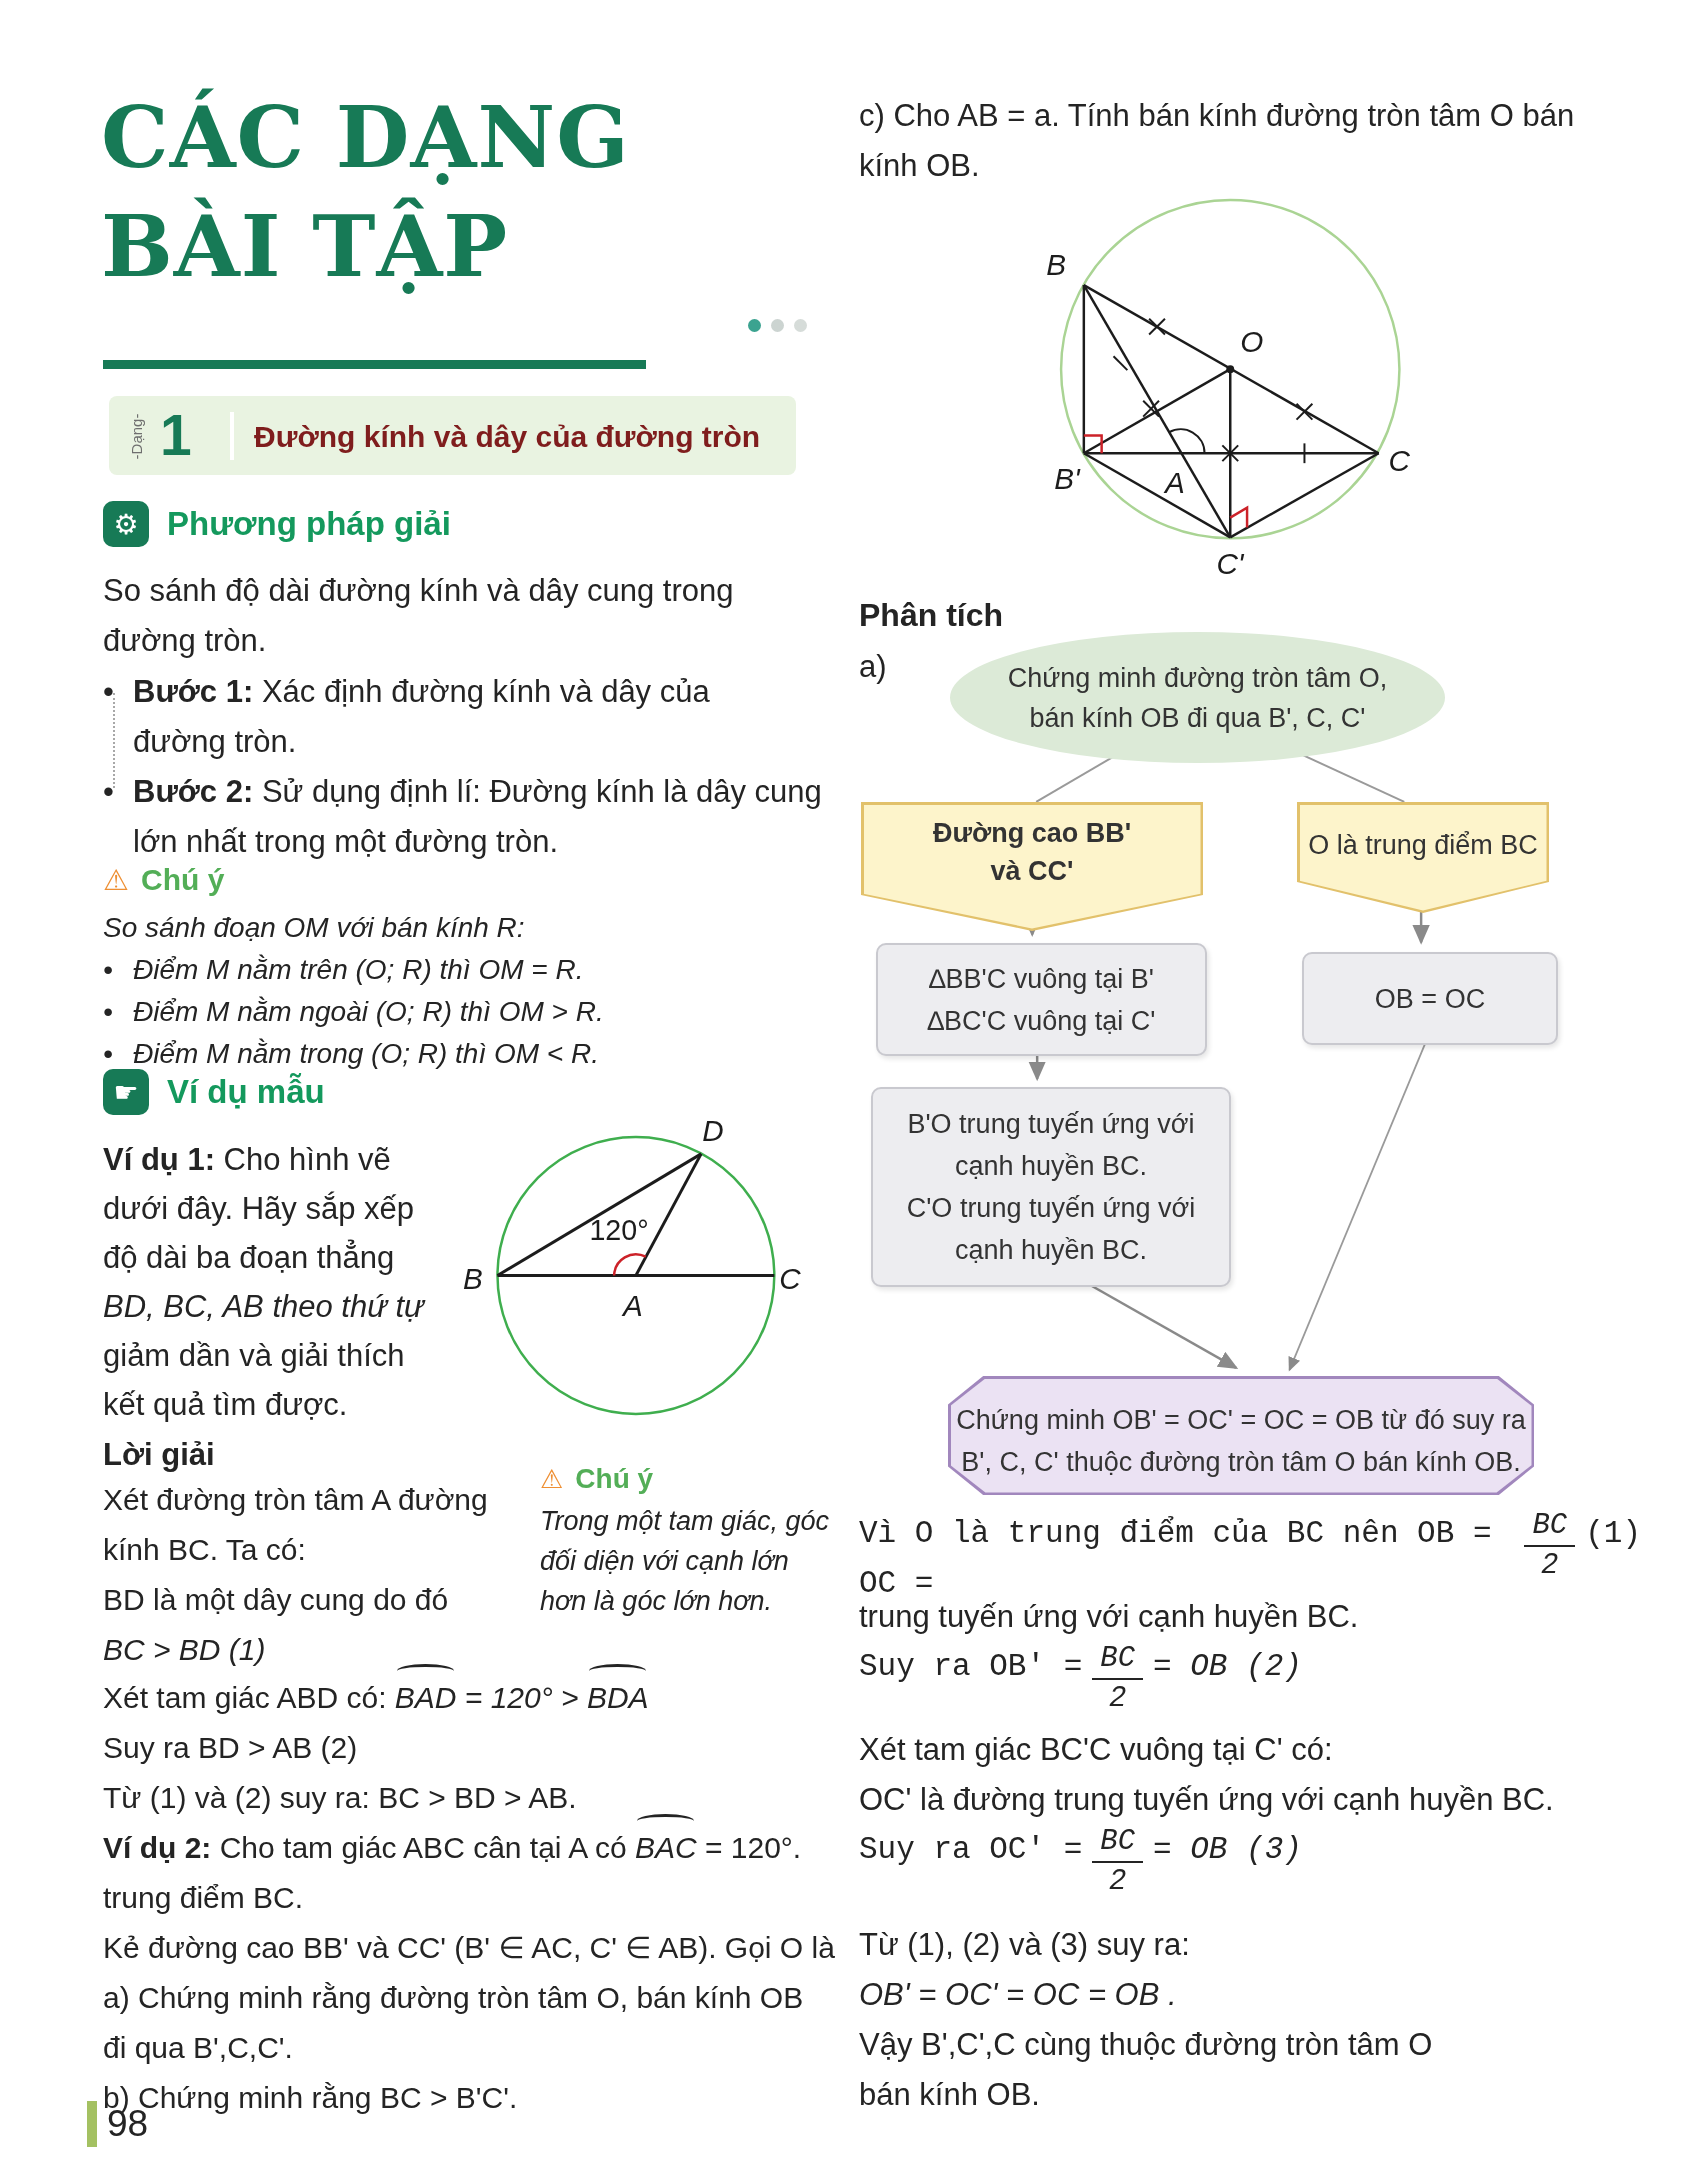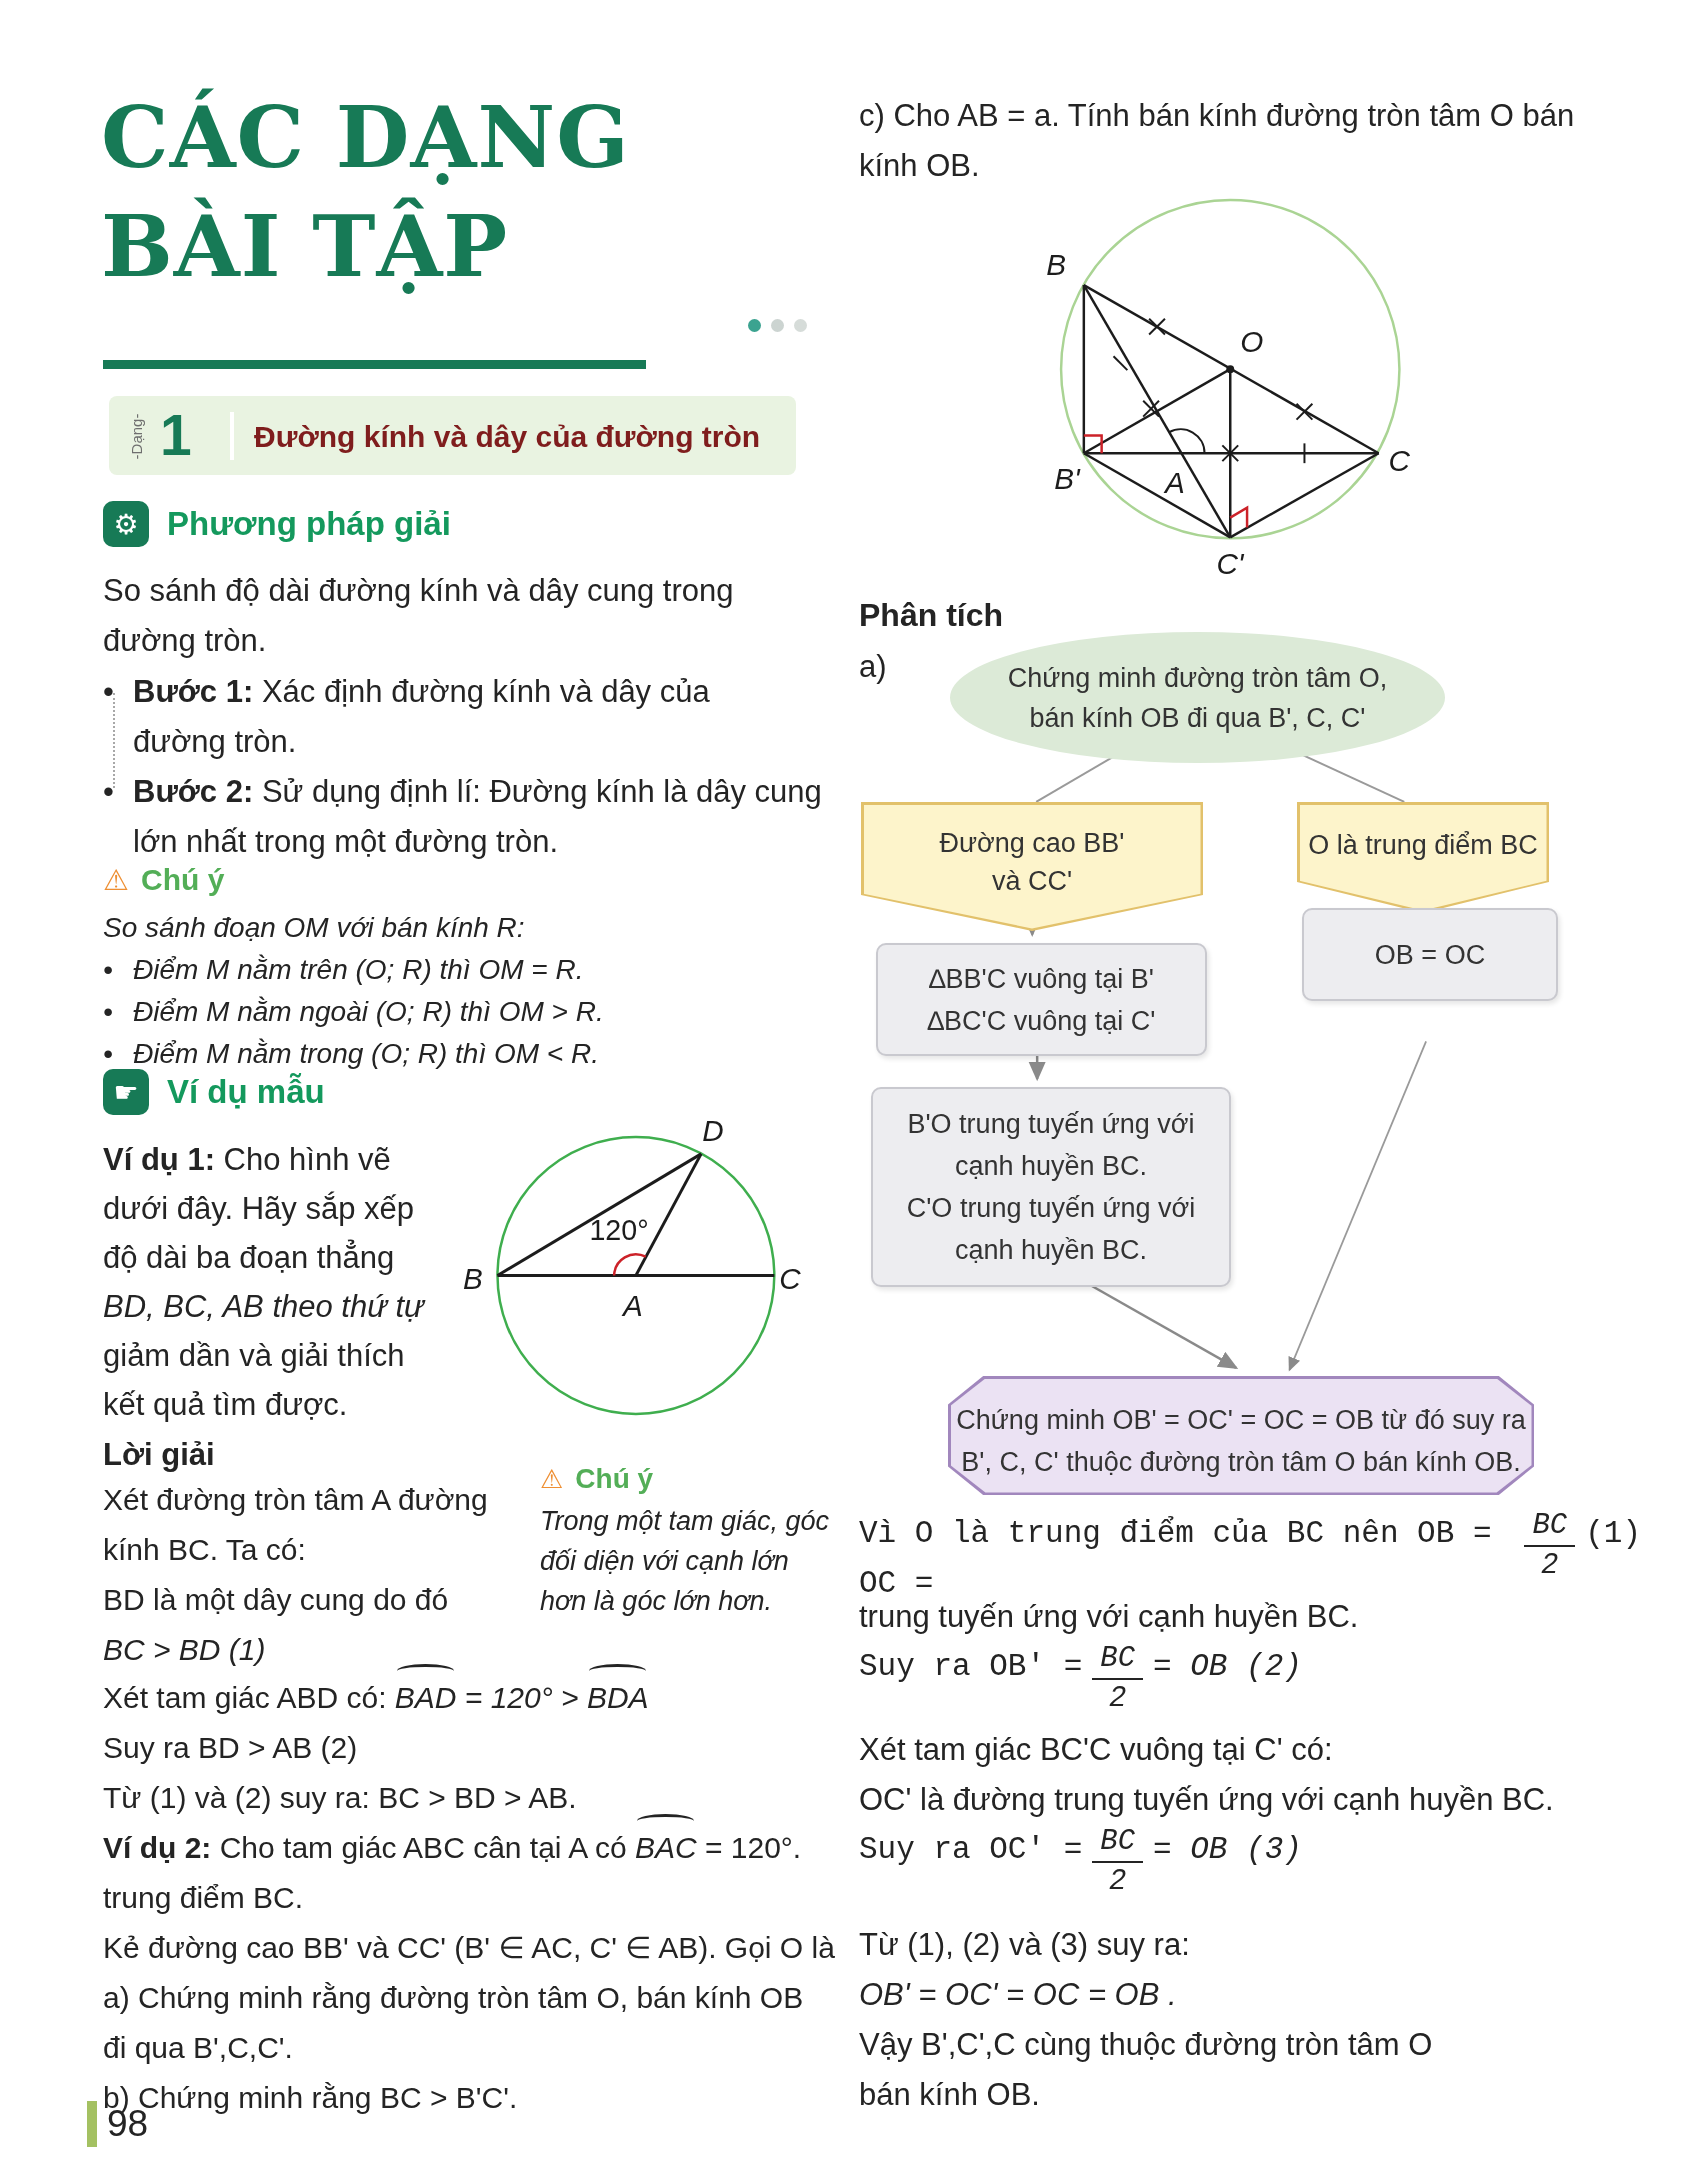--- a/index.html
+++ b/index.html
@@ -261,40 +261,40 @@
   </svg>
 
   <div class="abs fc-ellipse">
     <div>Chứng minh đường tròn tâm O,</div>
     <div>bán kính OB đi qua B', C, C'</div>
   </div>
 
   <div class="pent" style="left:861px;top:802px;width:342px;height:129px;">
     <div class="shape-b"></div>
     <div class="shape-i"></div>
-    <div class="txt" style="padding-top:22px;">
+    <div class="txt" style="padding-top:12px;font-weight:bold;">
       <div>Đường cao BB'</div>
       <div>và CC'</div>
     </div>
   </div>
 
   <div class="pent" style="left:1297px;top:802px;width:252px;height:111px;">
     <div class="shape-b"></div>
     <div class="shape-i"></div>
     <div class="txt" style="padding-top:24px;">
       <div>O là trung điểm BC</div>
     </div>
   </div>
 
   <div class="greybox" style="left:876px;top:943px;width:327px;height:109px;">
     <div>∆BB'C vuông tại B'</div>
     <div>∆BC'C vuông tại C'</div>
   </div>
 
-  <div class="greybox" style="left:1302px;top:908px;width:252px;height:89px;justify-content:center;">
+  <div class="greybox" style="left:1302px;top:952px;width:252px;height:89px;justify-content:center;">
     <div>OB = OC</div>
   </div>
 
   <div class="greybox" style="left:871px;top:1087px;width:356px;height:196px;">
     <div>B'O trung tuyến ứng với</div>
     <div>cạnh huyền BC.</div>
     <div>C'O trung tuyến ứng với</div>
     <div>cạnh huyền BC.</div>
   </div>
 

